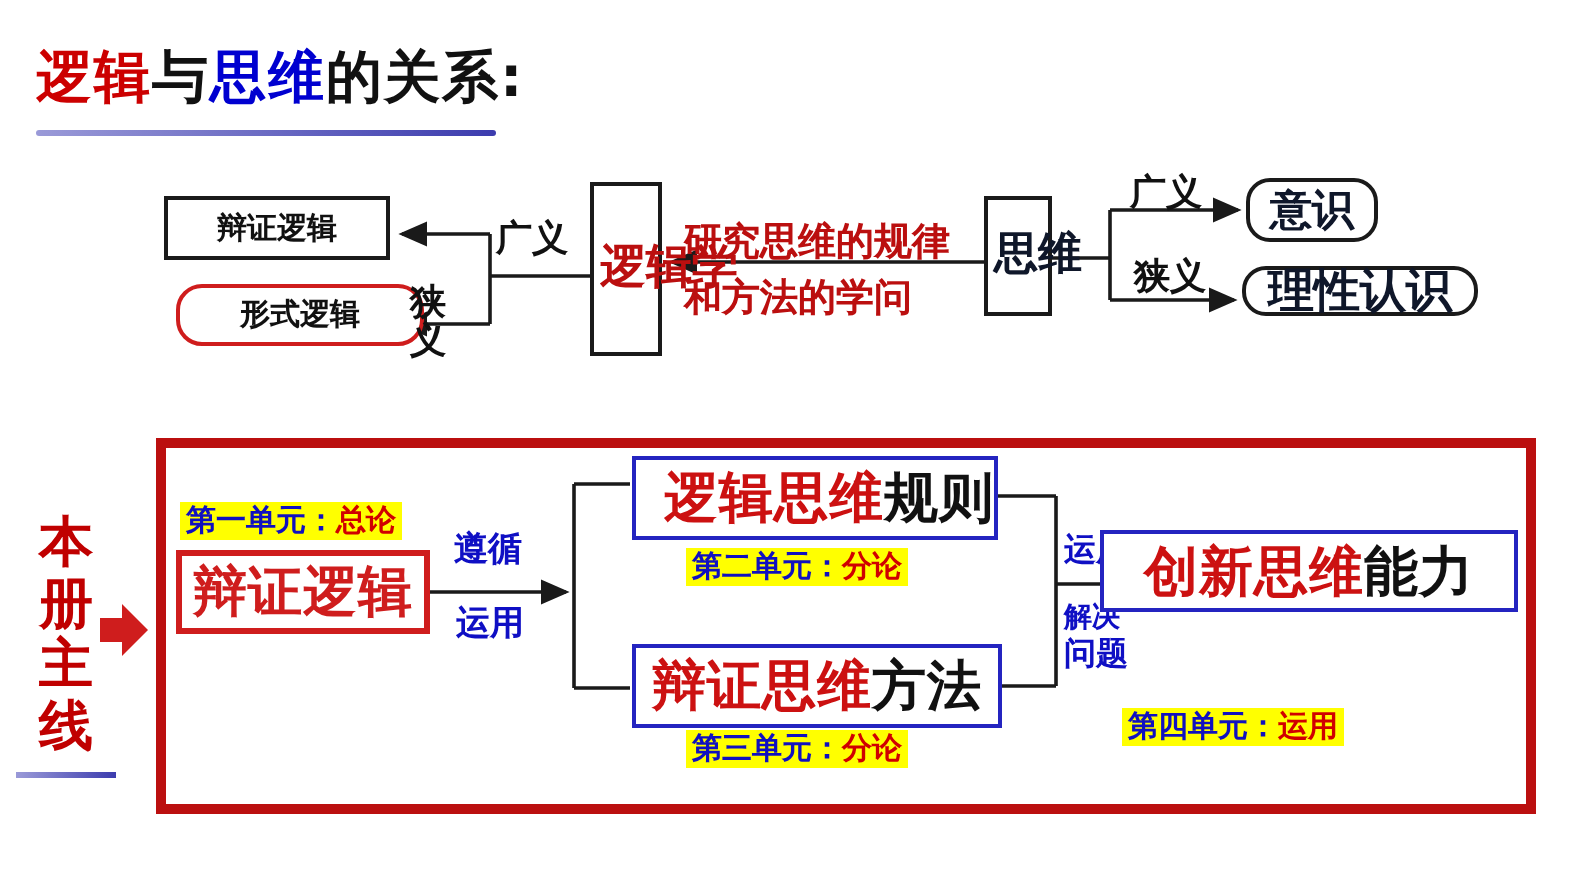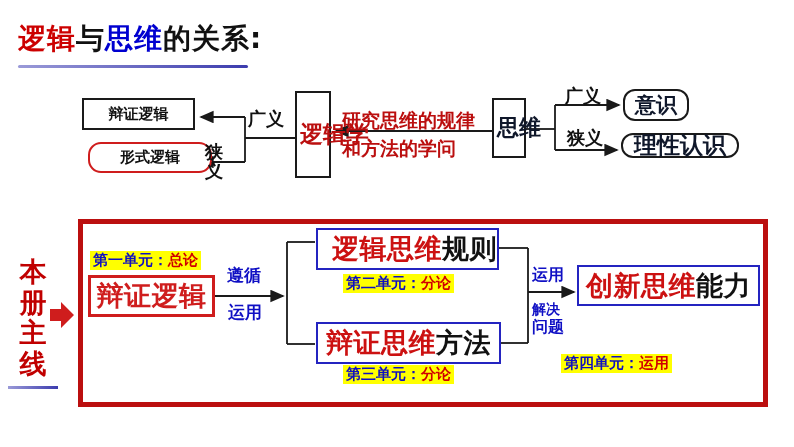--- a/index.html
+++ b/index.html
@@ -145,21 +145,21 @@
       <span class="w-black">方法</span>
   </div>
   <div class="abs unit" style="left:343px;top:365px;">
     <span class="u-pre">第三单元：</span><span class="u-val">分论</span>
   </div>
 
   <div class="abs linklabel" style="left:532px;top:266px;font-size:16px;">运用</div>
   <div class="abs linklabel" style="left:532px;top:300px;font-size:14px;">解决</div>
   <div class="abs linklabel" style="left:532px;top:318px;font-size:16px;">问题</div>
 
-  <div class="abs bx bl-border bigword" style="left:577px;top:265px;width:183px;height:41px;">
+  <div class="abs bx bl-border bigword" style="left:550px;top:265px;width:209px;height:41px;">
     <span class="w-red">创新思维</span>
       <span class="w-black">能力</span>
   </div>
   <div class="abs unit" style="left:561px;top:310px;margin-top:44px;">
     <span class="u-pre">第四单元：</span><span class="u-val">运用</span>
   </div>
 
 </div>
 
 </body></html>

